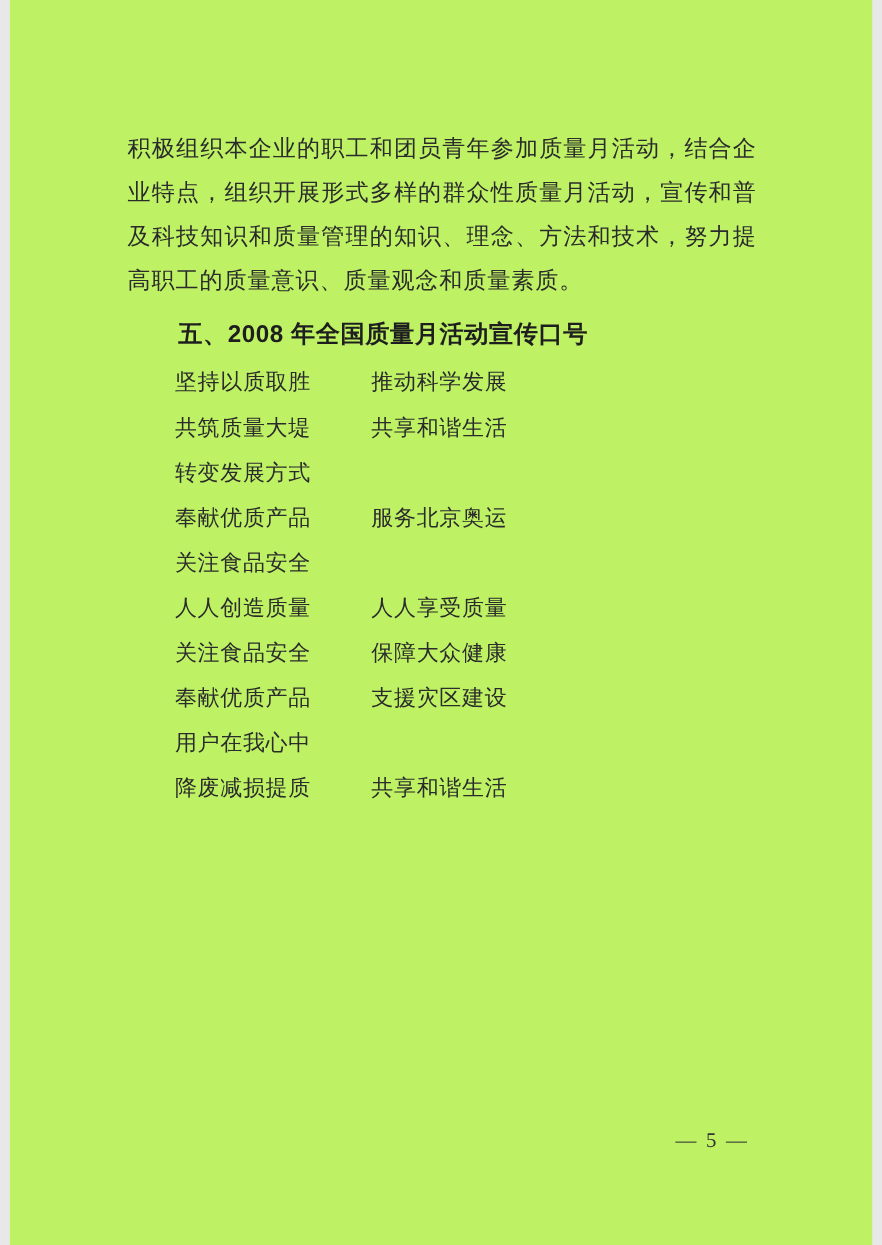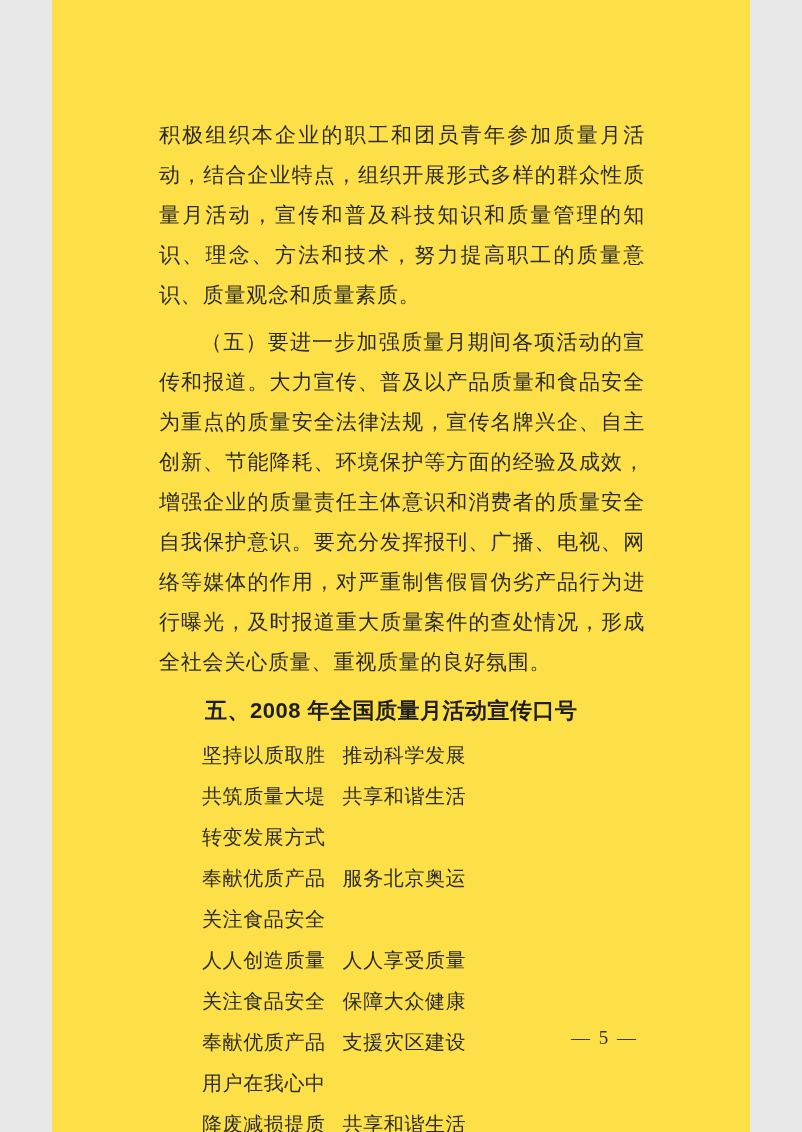--- a/index.html
+++ b/index.html
@@ -2,24 +2,24 @@
 <html><head>
 <meta charset="utf-8">
 <style>
   html, body {
     margin: 0;
     padding: 0;
     background: #e8e8e8;
   }
   .page {
     position: relative;
-    width: 698px;
+    width: 784px;
     height: 1132px;
     margin: 0 auto;
-    background: #fde047;
+    background: #bef264;
     box-sizing: border-box;
     overflow: hidden;
     font-family: "Liberation Serif", "DejaVu Serif", serif;
     color: #2b2b2b;
   }
   .content {
     box-sizing: border-box;
     padding: 115px 105px 0 107px;
   }
   .para {
@@ -48,20 +48,21 @@
   .slogan-list {
     margin-top: 9px;
     padding-left: 43px; 
   }
   .slogan-row {
     display: flex;
     font-size: 20px;
     line-height: 41px;
     letter-spacing: 0.6px;
     white-space: nowrap;
+    gap: 38px;
   }
   .slogan-left {
     margin-right: 17px;
   }
   .page-number {
     position: absolute;
     top: 1024px;
     right: 112px;
     font-size: 19px;
     line-height: 28px;
@@ -71,21 +72,20 @@
   }
 </style>
 </head>
 <body>
 
 <div class="page">
   <div class="content">
 
     <p class="para">积极组织本企业的职工和团员青年参加质量月活动，结合企业特点，组织开展形式多样的群众性质量月活动，宣传和普及科技知识和质量管理的知识、理念、方法和技术，努力提高职工的质量意识、质量观念和质量素质。</p>
 
-    <p class="para indent">（五）要进一步加强质量月期间各项活动的宣传和报道。大力宣传、普及以产品质量和食品安全为重点的质量安全法律法规，宣传名牌兴企、自主创新、节能降耗、环境保护等方面的经验及成效，增强企业的质量责任主体意识和消费者的质量安全自我保护意识。要充分发挥报刊、广播、电视、网络等媒体的作用，对严重制售假冒伪劣产品行为进行曝光，及时报道重大质量案件的查处情况，形成全社会关心质量、重视质量的良好氛围。</p>
 
     <h2 class="heading">五、2008 年全国质量月活动宣传口号</h2>
 
     <div class="slogan-list">
       <div class="slogan-row">
         <span class="slogan-left">坚持以质取胜</span>
         <span class="slogan-right">推动科学发展</span>
       </div>
       <div class="slogan-row">
         <span class="slogan-left">共筑质量大堤</span>

